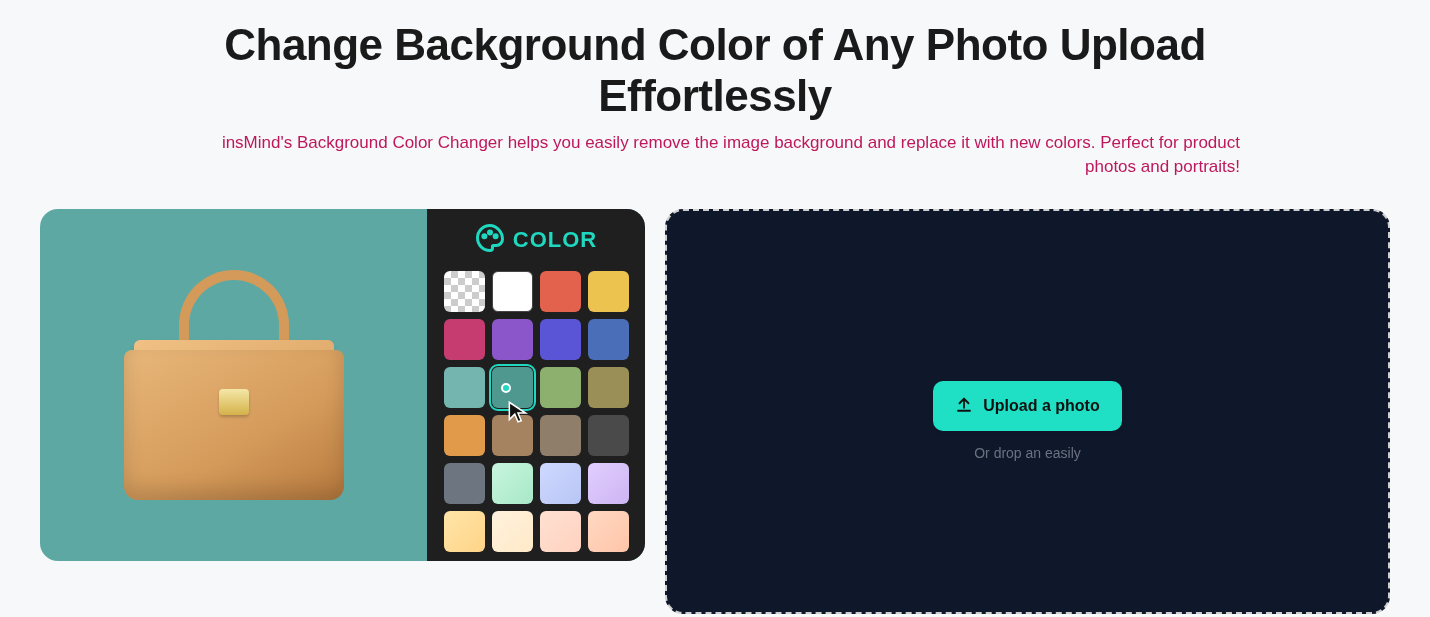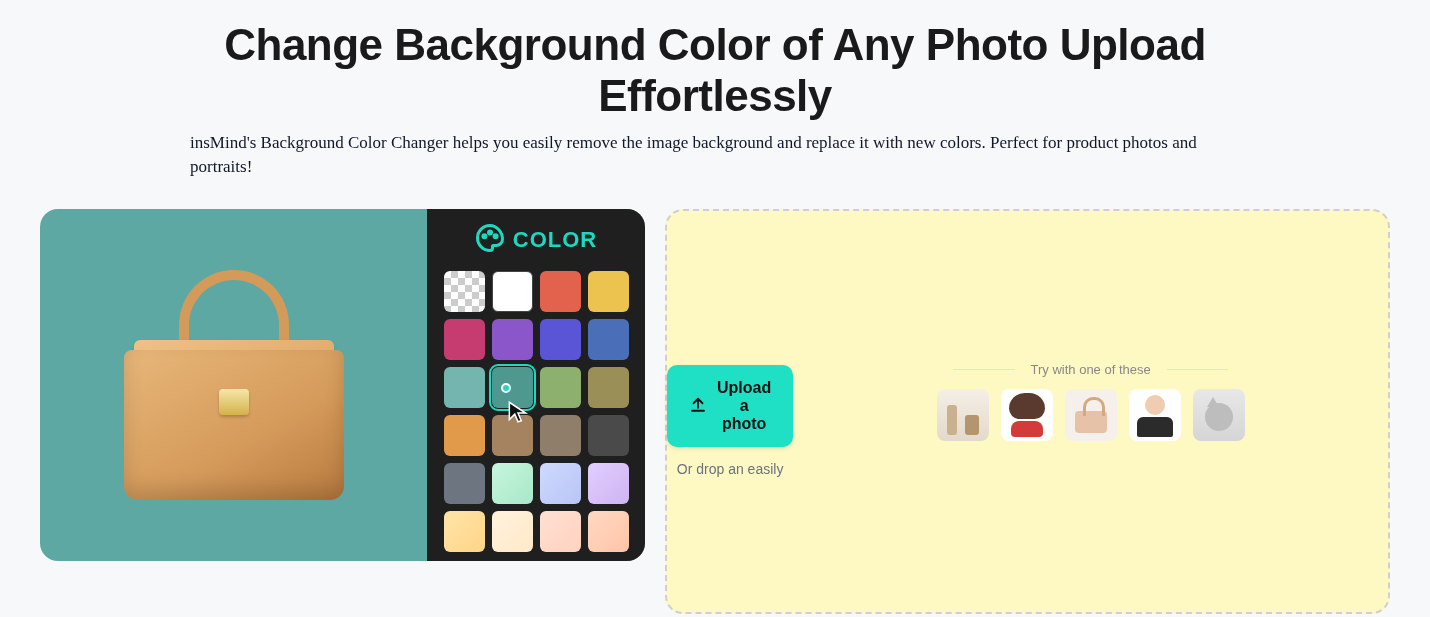--- a/index.html
+++ b/index.html
@@ -19,26 +19,25 @@
     font-weight: 800;
     color: #1a1a1a;
     text-align: center;
     line-height: 1.15;
     letter-spacing: -0.5px;
     max-width: 1100px;
     margin: 0 auto 10px auto;
   }
   .hero-subtitle {
     font-size: 17px;
-    color: #0f172a;
-    text-align: left;
+    color: #be185d;
+    text-align: right;
     line-height: 1.4;
     max-width: 1050px;
     margin: 0 auto 30px auto;
-    font-family: Liberation Serif, serif;
   }
   .panels {
     display: flex;
     gap: 20px;
     justify-content: center;
   }
 
   
   .preview-panel {
     width: 605px;
@@ -161,21 +160,21 @@
     background: #1fd8c0;
     border-radius: 50%;
     border: 2px solid #fff;
     pointer-events: none;
   }
 
   
   .upload-panel {
     width: 725px;
     height: 405px;
-    background: #fef9c3;
+    background: #0f172a;
     border: 2px dashed #cfcfcf;
     border-radius: 18px;
     display: flex;
     flex-direction: row;
     align-items: center;
     position: relative;
   }
   .upload-center {
     flex: 1;
     display: flex;
@@ -331,29 +330,15 @@
             <svg width="18" height="18" viewBox="0 0 24 24" fill="none" stroke="#111" stroke-width="2.4" stroke-linecap="round" stroke-linejoin="round">
               <path d="M12 17 V5"></path>
                 <path d="M6 11 L12 5 L18 11"></path>
                 <path d="M4 21 H20"></path>
             </svg>
           </span>
           <span>Upload a photo</span>
         </button>
         <div class="drop-text">Or drop an easily</div>
       </div>
-      <div class="samples">
-        <div class="samples-label-row">
-          <div class="line"></div>
-          <span class="samples-label">Try with one of these</span>
-          <div class="line"></div>
-        </div>
-        <div class="thumbs">
-          <div class="thumb cosmetics"></div>
-          <div class="thumb woman"></div>
-          <div class="thumb bag"></div>
-          <div class="thumb business"></div>
-          <div class="thumb cat"></div>
-        </div>
-      </div>
     </div>
   </div>
 </div>
 
 </body></html>

